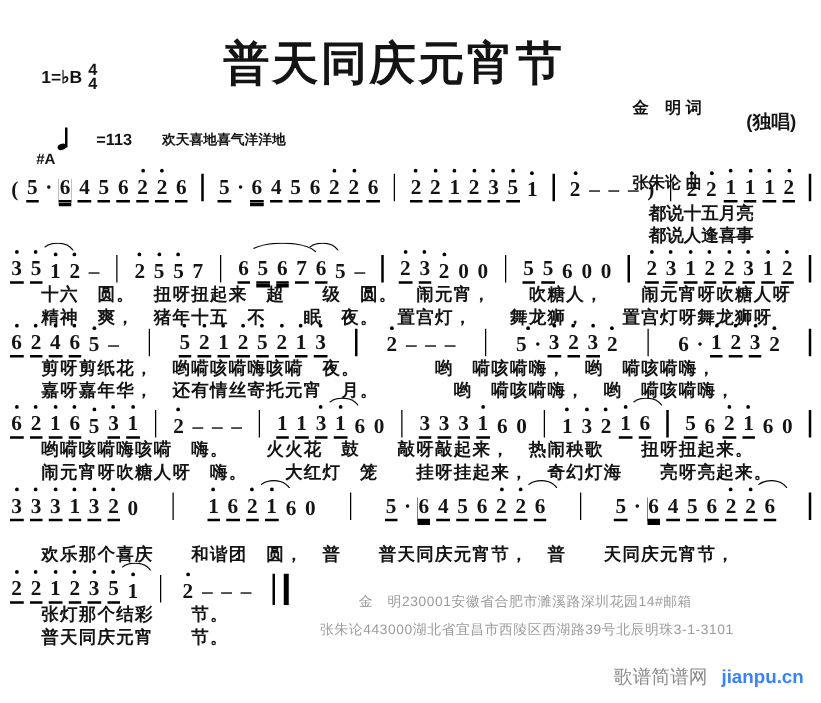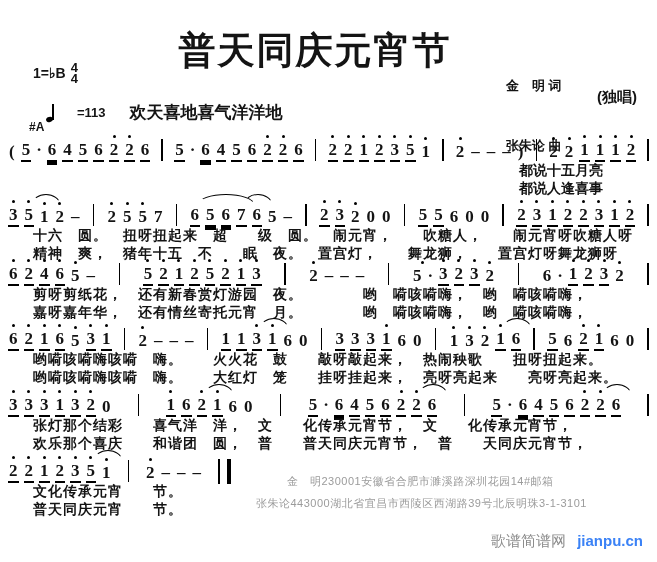--- a/index.html
+++ b/index.html
@@ -1,27 +1,27 @@
 <!DOCTYPE html>
 <html><head>
 <meta charset="utf-8">
 <style>
   html,body{margin:0;padding:0;background:#fff;}
   .sheet{position:relative;width:657px;height:562px;background:#fff;overflow:hidden;
          font-family:"Liberation Sans",sans-serif;color:#141414;}
   
-  .keysig{position:absolute;left:33px;top:62px;font-size:14px;font-weight:700;display:flex;align-items:center;}
+  .keysig{position:absolute;left:33px;top:50px;font-size:14px;font-weight:700;display:flex;align-items:center;}
   .ts{display:inline-flex;flex-direction:column;margin-left:5px;line-height:11px;font-size:13px;
       font-weight:700;text-align:center;}
   .title{position:absolute;left:150px;top:26px;width:330px;margin:0;text-align:center;
          font-family:"Liberation Serif",serif;font-weight:700;font-size:37px;letter-spacing:2px;}
   .credits{position:absolute;left:506px;top:36px;font-size:13px;font-weight:700;line-height:20px;white-space:pre;}
   .subtitle{position:absolute;left:0;right:20px;top:88px;text-align:right;font-size:15px;font-weight:700;}
   .tempo{position:absolute;left:46px;top:101px;font-size:13px;font-weight:700;display:flex;align-items:center;gap:20px;}
-  .tempo .expr{font-size:17px;margin-left:4px;}
+  .tempo .expr{font-size:11px;margin-left:4px;}
   .qnote{display:inline-block;position:relative;width:10px;height:20px;margin-right:1px;}
   .qnote::before{content:'';position:absolute;left:0;bottom:1px;width:7px;height:5px;background:#000;
                  border-radius:50%;transform:rotate(-18deg);}
   .qnote::after{content:'';position:absolute;left:6px;bottom:3px;width:1.5px;height:16px;background:#000;}
   .acc{position:absolute;left:29px;top:120px;font-size:12px;font-weight:700;}
   
   .system{position:absolute;left:8px;width:641px;height:62px;}
   .sys-0{top:138px}.sys-1{top:203px}.sys-2{top:262px}.sys-3{top:327px}.sys-4{top:393px}.sys-5{top:459px}
   .notes{display:flex;justify-content:space-between;align-items:flex-end;height:24px;}
   .sys-5 .notes{justify-content:flex-start;gap:16px;width:270px;}
@@ -236,21 +236,21 @@
         <span class="barline"></span>
         <span class="measure">
           <span class="note"><span class="num">6</span><span class="dotafter">·</span></span>
           <span class="note oct-up u1"><span class="num">1</span></span>
           <span class="note oct-up u1"><span class="num">2</span></span>
           <span class="note oct-up u1"><span class="num">3</span></span>
           <span class="note oct-up"><span class="num">2</span></span>
         </span>
         <span class="barline"></span>
       </div>
-    <div class="lyric-row row-0">剪呀剪纸花，　还有新春赏灯游园　夜。　　　　哟　嗬咳嗬嗨，　哟　嗬咳嗬嗨，</div>
+    <div class="lyric-row row-0">剪呀剪纸花，　哟嗬咳嗬嗨咳嗬　夜。　　　　哟　嗬咳嗬嗨，　哟　嗬咳嗬嗨，</div>
     <div class="lyric-row row-1">嘉呀嘉年华，　还有情丝寄托元宵　月。　　　　哟　嗬咳嗬嗨，　哟　嗬咳嗬嗨，</div>
   </div>
 
   <div class="system sys-3">
     <div class="notes">
         <span class="measure">
           <span class="note oct-up u1"><span class="num">6</span></span>
           <span class="note oct-up u1"><span class="num">2</span></span>
           <span class="note oct-up u1"><span class="num">1</span></span>
           <span class="note oct-up u1"><span class="num">6</span></span>
@@ -296,21 +296,21 @@
           <span class="note u1"><span class="num">5</span></span>
           <span class="note"><span class="num">6</span></span>
           <span class="note oct-up u1"><span class="num">2</span></span>
           <span class="note oct-up u1"><span class="num">1</span></span>
           <span class="note"><span class="num">6</span></span>
           <span class="note"><span class="num">0</span></span>
         </span>
         <span class="barline"></span>
       </div>
     <div class="lyric-row row-0">哟嗬咳嗬嗨咳嗬　嗨。　　火火花　鼓　　敲呀敲起来，　热闹秧歌　　扭呀扭起来。</div>
-    <div class="lyric-row row-1">哟嗬咳嗬嗨咳嗬　嗨。　　大红灯　笼　　挂呀挂起来，　亮呀亮起来　　亮呀亮起来。</div>
+    <div class="lyric-row row-1">闹元宵呀吹糖人呀　嗨。　　大红灯　笼　　挂呀挂起来，　奇幻灯海　　亮呀亮起来。</div>
   </div>
 
   <div class="system sys-4">
     <div class="notes">
         <span class="measure">
           <span class="note oct-up u1"><span class="num">3</span></span>
           <span class="note oct-up u1"><span class="num">3</span></span>
           <span class="note oct-up u1"><span class="num">3</span></span>
           <span class="note oct-up u1"><span class="num">1</span></span>
           <span class="note oct-up u1"><span class="num">3</span></span>
@@ -343,21 +343,20 @@
           <span class="note u2"><span class="num">6</span></span>
           <span class="note u1"><span class="num">4</span></span>
           <span class="note u1"><span class="num">5</span></span>
           <span class="note u1"><span class="num">6</span></span>
           <span class="note oct-up u1"><span class="num">2</span></span>
           <span class="note oct-up u1 arc"><span class="num">2</span></span>
           <span class="note u1"><span class="num">6</span></span>
         </span>
         <span class="barline"></span>
       </div>
-    <div class="lyric-row row-0">张灯那个结彩　　喜气洋　洋，　文　　化传承元宵节，　文　　化传承元宵节，</div>
     <div class="lyric-row row-1">欢乐那个喜庆　　和谐团　圆，　普　　普天同庆元宵节，　普　　天同庆元宵节，</div>
   </div>
 
   <div class="system sys-5">
     <div class="notes">
         <span class="measure">
           <span class="note oct-up u1"><span class="num">2</span></span>
           <span class="note oct-up u1"><span class="num">2</span></span>
           <span class="note oct-up u1"><span class="num">1</span></span>
           <span class="note oct-up u1"><span class="num">2</span></span>
@@ -367,21 +366,21 @@
         </span>
         <span class="barline"></span>
         <span class="measure">
           <span class="note oct-up"><span class="num">2</span></span>
           <span class="note"><span class="num">–</span></span>
           <span class="note"><span class="num">–</span></span>
           <span class="note"><span class="num">–</span></span>
         </span>
         <span class="barline final"></span>
       </div>
-    <div class="lyric-row row-0">文化传承元宵　　节。</div>
+    <div class="lyric-row row-0">张灯那个结彩　　节。</div>
     <div class="lyric-row row-1">普天同庆元宵　　节。</div>
   </div>
 
   <div class="addr addr-0">金　明230001安徽省合肥市濉溪路深圳花园14#邮箱</div>
   <div class="addr addr-1">张朱论443000湖北省宜昌市西陵区西湖路39号北辰明珠3-1-3101</div>
 
   <div class="watermark">
     <span>歌谱简谱网</span>
     <span class="domain" style="color: #3b82f6; text-align: center;">jianpu.cn</span>
   </div>

